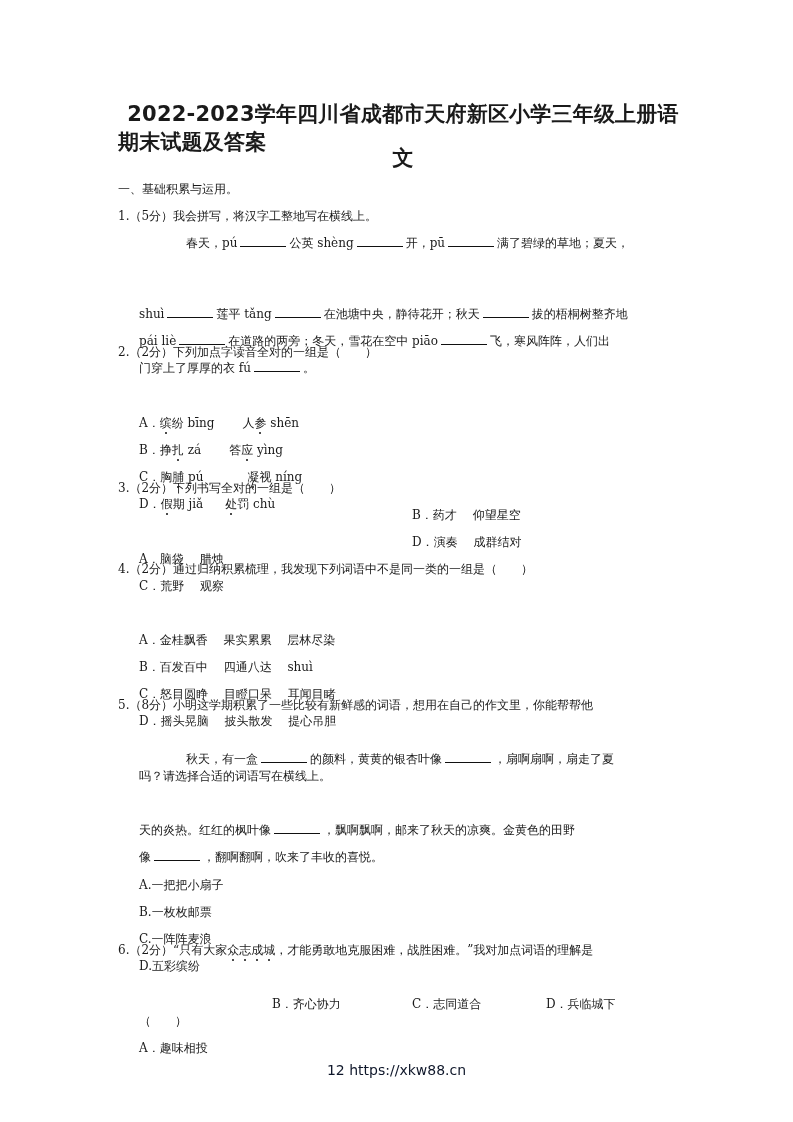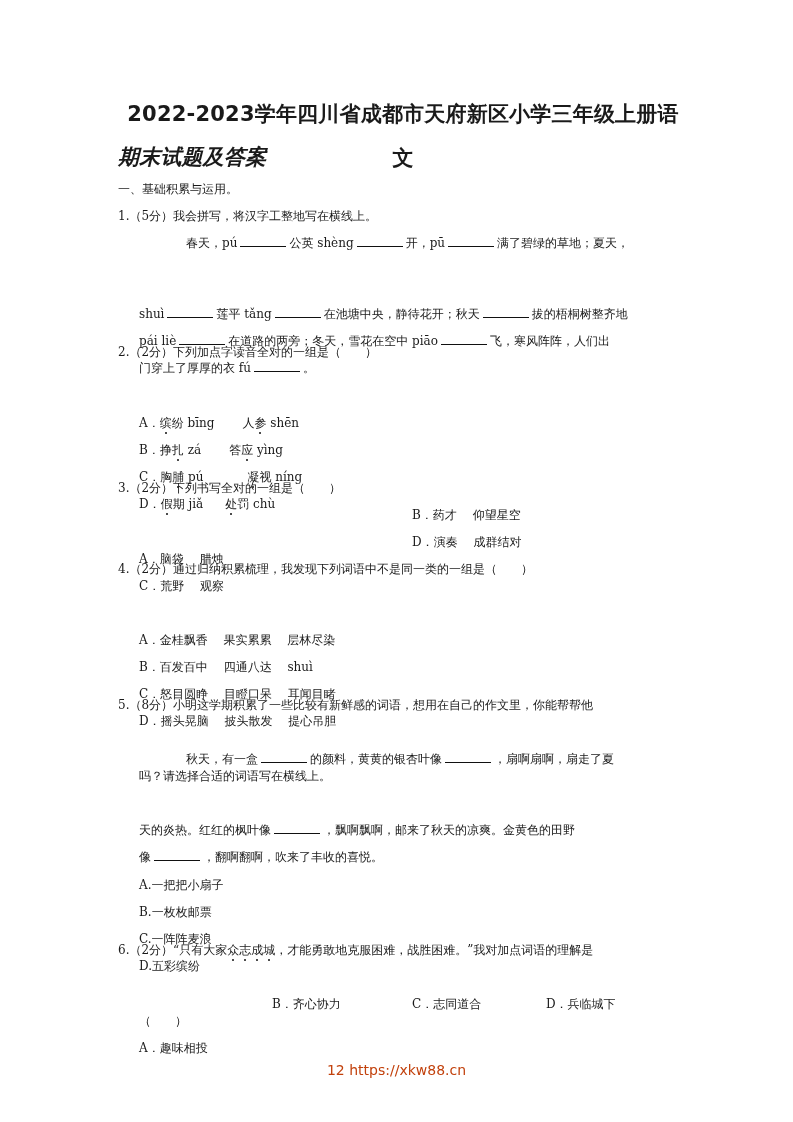--- a/index.html
+++ b/index.html
@@ -1,32 +1,32 @@
 <!DOCTYPE html>
 <html><head>
 <meta charset="utf-8">
 <style>
   html, body { margin: 0; padding: 0; background: #ffffff; }
   body { width: 793px; height: 1122px; position: relative; overflow: hidden;
          font-family: "DejaVu Serif", "Liberation Serif", serif; color: #1a1a1a; }
   .title { position: absolute; left: 118px; width: 570px; font-family: "DejaVu Sans", "Liberation Sans", sans-serif;
            font-weight: bold; font-size: 21px; line-height: 44px; letter-spacing: 0.2px; }
   .t1 { top: 92px; text-align: center; }
-  .t2 { top: 135px; font-style: italic; }
+  .t2 { top: 120px; }
   .line { position: absolute; left: 118px; font-size: 12px; line-height: 16px; white-space: nowrap; }
   .ind1 { left: 139px; margin-top: 44px; }
   .ind2 { left: 186px; }
   .blank { display: inline-block; width: 46px; border-bottom: 1px solid #111; height: 11px; vertical-align: baseline; margin: 0 3px; }
   .dot { position: relative; }
   .dot::after { content: ""; position: absolute; left: 50%; bottom: -4px; width: 2px; height: 2px; margin-left: -1px;
                 background: #111; border-radius: 50%; }
   .gap2 { display: inline-block; width: 28px; }
   .col2 { position: absolute; left: 412px; }
   .footer { position: absolute; top: 1062px; left: 0; width: 793px; text-align: center;
-            font-family: "DejaVu Sans", "Liberation Sans", sans-serif; font-size: 14px; color: #c2410c; }
+            font-family: "DejaVu Sans", "Liberation Sans", sans-serif; font-size: 14px; color: #0f172a; }
 </style>
 </head>
 <body>
 
 <div>
 
   <div class="title t1">2022-2023学年四川省成都市天府新区小学三年级上册语文</div>
   <div class="title t2">期末试题及答案</div>
 
   <div class="line" style="top:181px">一、基础积累与运用。</div>

